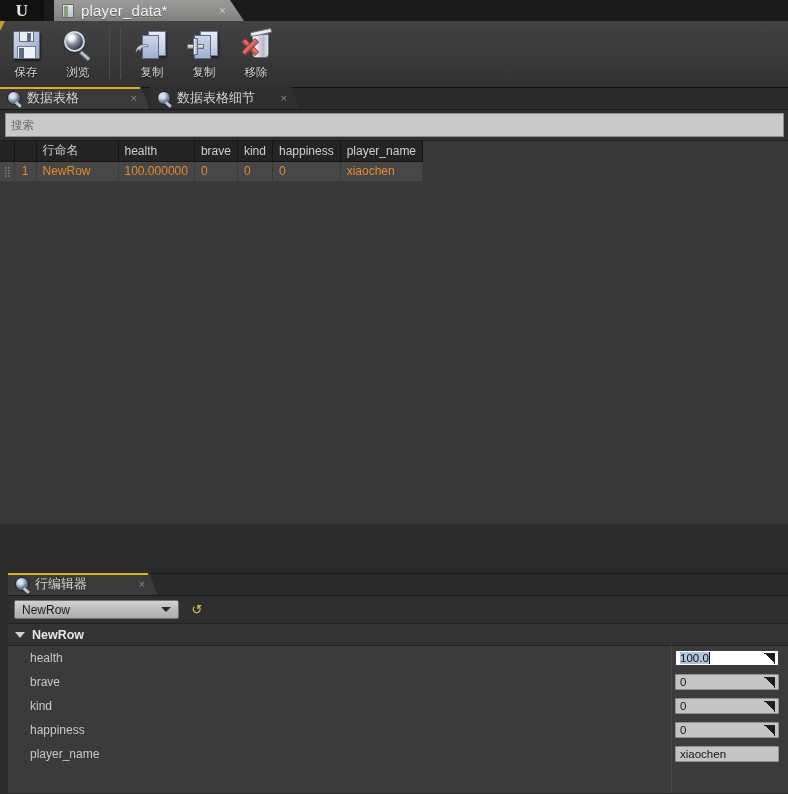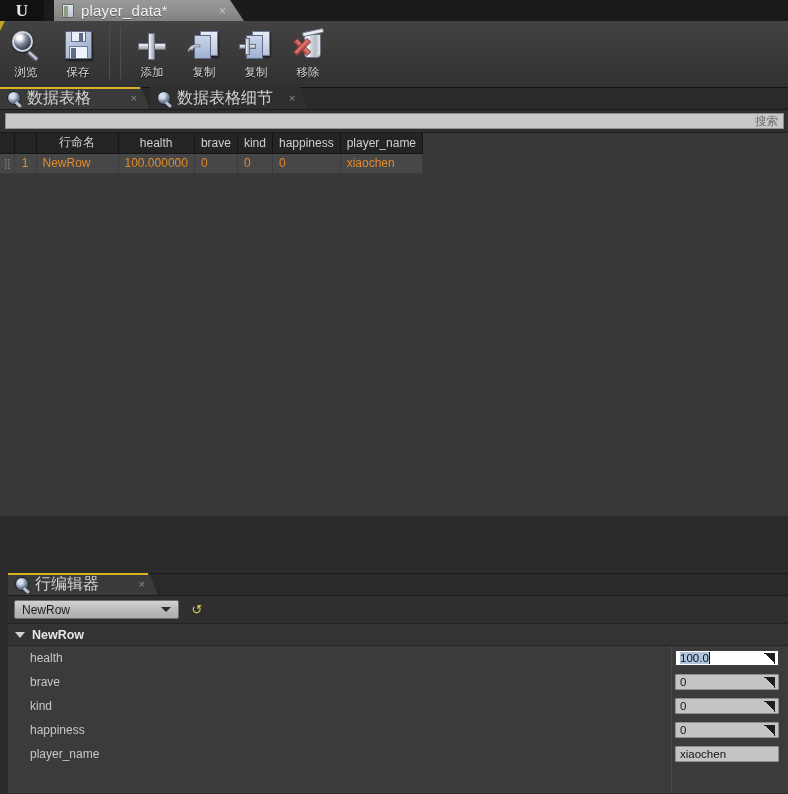--- a/index.html
+++ b/index.html
@@ -213,45 +213,45 @@
     width:14px; height:14px; margin-right:6px; flex:none;
     border-radius:50%;
     background: radial-gradient(circle at 36% 32%, #d8e0ee 0 22%, #6f7e94 55%, #39414f 100%);
     border:1px solid #1d2430;
     position:relative;
   }
   .ptab-ico::after{
     content:''; position:absolute; right:-2px; bottom:-1px; width:7px; height:2.5px;
     background:#b9c2d2; transform:rotate(42deg); border-radius:1px;
   }
-  .ptab-label { color:#d2d2d2; font-size:16px; white-space:nowrap; flex:1; }
+  .ptab-label { color:#d2d2d2; font-size:13px; white-space:nowrap; flex:1; }
   .ptab-close { color:#8a8a8a; font-size:11px; margin-left:16px; margin-right:8px; }
 
   
   .search-wrap {
     background:#2f2f2f; padding:3px 4px 3px 5px;
     border-bottom:1px solid #1d1d1d;
   }
   .search-box {
-    height:16px; background:#c9c9c9;
+    height:24px; background:#c9c9c9;
     border:1px solid #8d8d8d;
-    display:flex; align-items:center; padding:0 5px;justify-content:flex-end;
+    display:flex; align-items:center; padding:0 5px;
   }
   .search-ph { color:#6d6d6d; font-size:11.5px; }
 
   
   .table-area { background:#383838; position:relative; }
   table.dt { border-collapse: collapse; table-layout: fixed; }
   table.dt thead th {
     background:#242424;
     color:#cfcfcf; font-size:12px; font-weight:normal;
     height:20px; padding:0 6px;
     border-right:1px solid #151515;
     border-bottom:1px solid #151515;
-    text-align:center; white-space:nowrap;
+    text-align:left; white-space:nowrap;
   }
   table.dt thead th.col-drag { width:14px; padding:0; }
   table.dt thead th.col-idx  { width:22px; padding:0; }
   table.dt tbody td {
     background:#474747;
     color:#e08b2e; font-size:12px;
     height:20px; padding:0 6px;
     border-right:1px solid #3b3b3b;
     border-bottom:1px solid #3b3b3b;
     white-space:nowrap; overflow:hidden;
@@ -357,49 +357,42 @@
       <div class="asset-tab-close">×</div>
     </div>
   </div>
 
 
   <div class="toolbar">
     <div class="tb-accent"></div>
 
     <div class="tb-group">
       <div class="tb-btn">
-        <div class="tb-ico ic-search">
-          <div class="glass"></div>
-            <div class="handle"></div>
-        </div>
-        <div class="tb-label">浏览</div>
-      </div>
-      <div class="tb-btn">
         <div class="tb-ico ic-save">
           <div class="body"></div>
             <div class="shutter"></div>
             <div class="label"></div>
         </div>
         <div class="tb-label">保存</div>
       </div>
+      <div class="tb-btn">
+        <div class="tb-ico ic-search">
+          <div class="glass"></div>
+            <div class="handle"></div>
+        </div>
+        <div class="tb-label">浏览</div>
+      </div>
     </div>
 
     <div class="tb-sep"></div>
 
 
     <div class="tb-sep"></div>
 
     <div class="tb-group">
-      <div class="tb-btn">
-        <div class="tb-ico ic-plus">
-          <div class="h"></div>
-            <div class="v"></div>
-        </div>
-        <div class="tb-label">添加</div>
-      </div>
 
       <div class="tb-btn">
         <div class="tb-ico ic-pages">
           <div class="back"></div>
             <div class="front"></div>
           <svg class="arrowc" width="14" height="14" viewBox="0 0 14 14">
             <path d="M13 3 C6 1, 1 5, 1 10 L4 7 L5 9 C6 5, 9 4, 13 5 Z" fill="#c9ced8" stroke="#72798a" stroke-width=".8"></path>
           </svg>
         </div>
         <div class="tb-label">复制</div>

